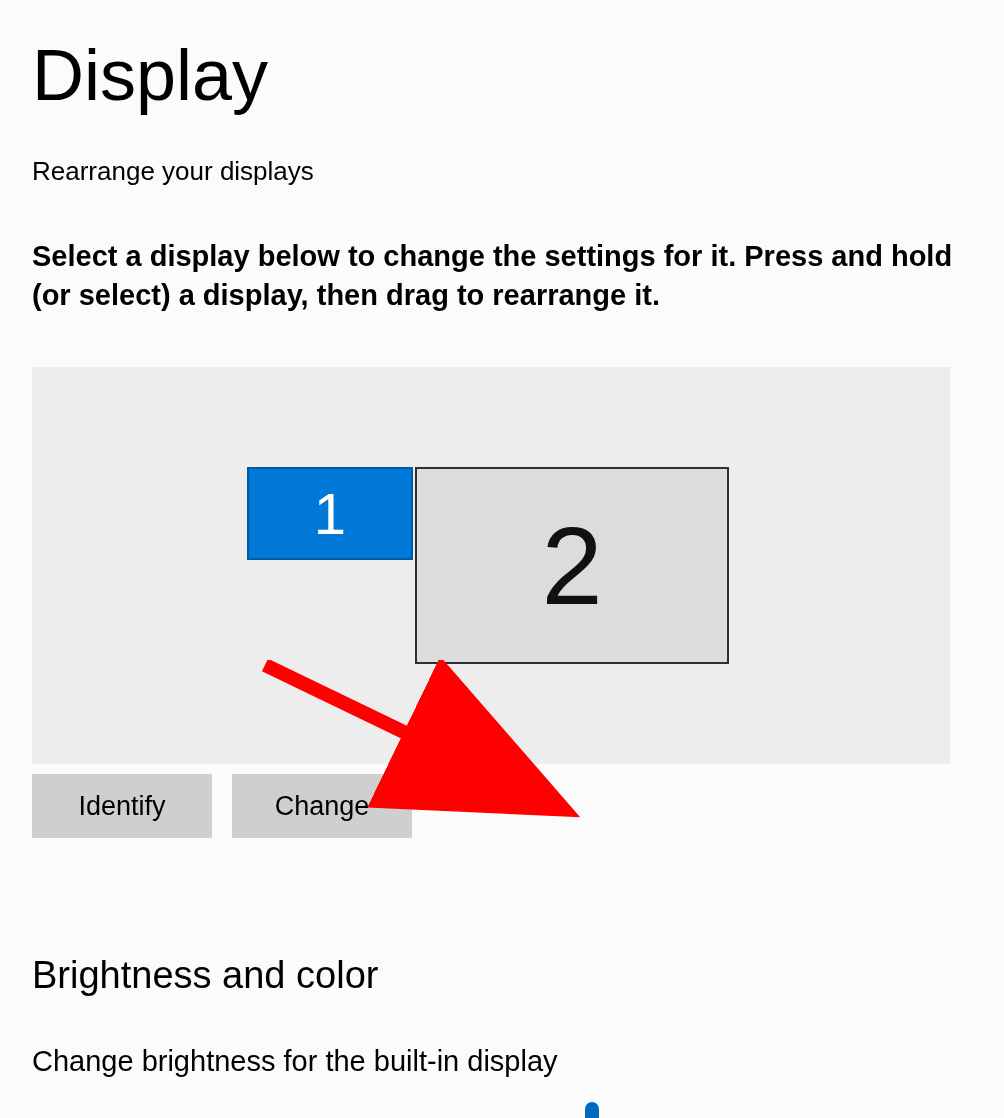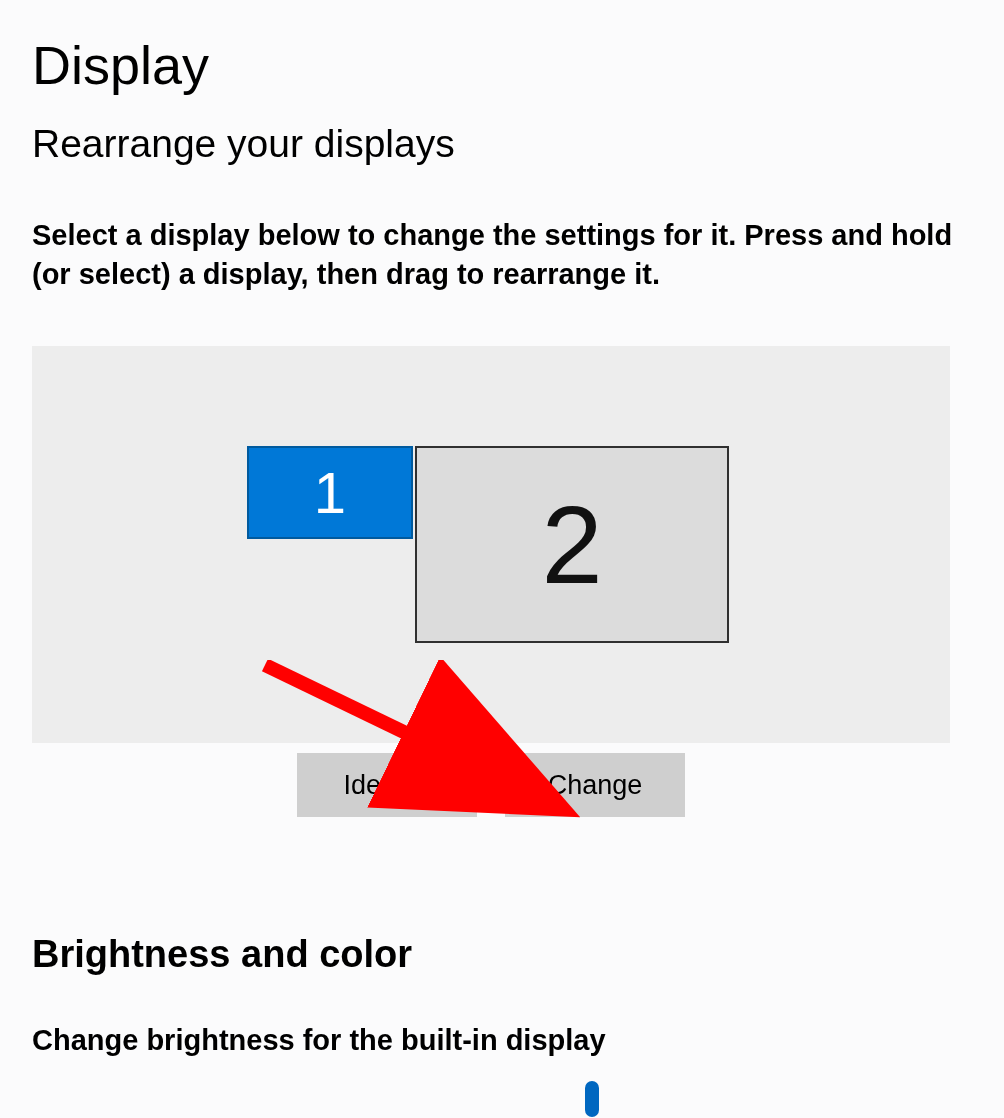--- a/index.html
+++ b/index.html
@@ -9,27 +9,27 @@
     background: #fbfbfc;
     font-family: "Segoe UI", "Segoe UI Light", Arial, sans-serif;
     color: #000;
     overflow: hidden;
     position: relative;
   }
   .page {
     padding: 34px 32px 0 32px;
   }
   .page-title {
-    font-size: 54px;
+    font-size: 72px;
     font-weight: 350;
     letter-spacing: 0px;
-    margin-bottom: 26px;
+    margin-bottom: 40px;
   }
   .section-title {
-    font-size: 39px;
+    font-size: 26px;
     font-weight: 400;
     margin-bottom: 50px;
   }
   .desc {
     font-size: 29px;
     font-weight: 700;
     line-height: 1.35;
     margin-bottom: 52px;
     max-width: 940px;
   }
@@ -63,45 +63,45 @@
     width: 314px;
     height: 197px;
     background: #dcdcdc;
     border: 2px solid #303030;
     color: #111;
     font-size: 110px;
   }
   .btn-row {
     width: 918px;
     display: flex;
-    justify-content: center;
-    gap: 28px;
+    justify-content: flex-start;
+    gap: 20px;
     margin-top: 10px;
   }
   .btn {
     width: 180px;
     height: 64px;
     background: #cfcfcf;
     border: none;
     font-size: 27px;
     font-family: inherit;
     cursor: pointer;
     display: flex;
     align-items: center;
     justify-content: center;
   }
   .section-title-2 {
     font-size: 38px;
-    font-weight: 700;
+    font-weight: 400;
     margin-top: 116px;
     margin-bottom: 24px;
   }
   .brightness-label {
     font-size: 29px;
-    font-weight: 700;
+    font-weight: 400;
     margin-bottom: 24px;
     margin-top: 48px;
   }
   .slider-wrap {
     width: 560px;
     position: relative;
     height: 30px;
   }
   .slider-thumb {
     position: absolute;

